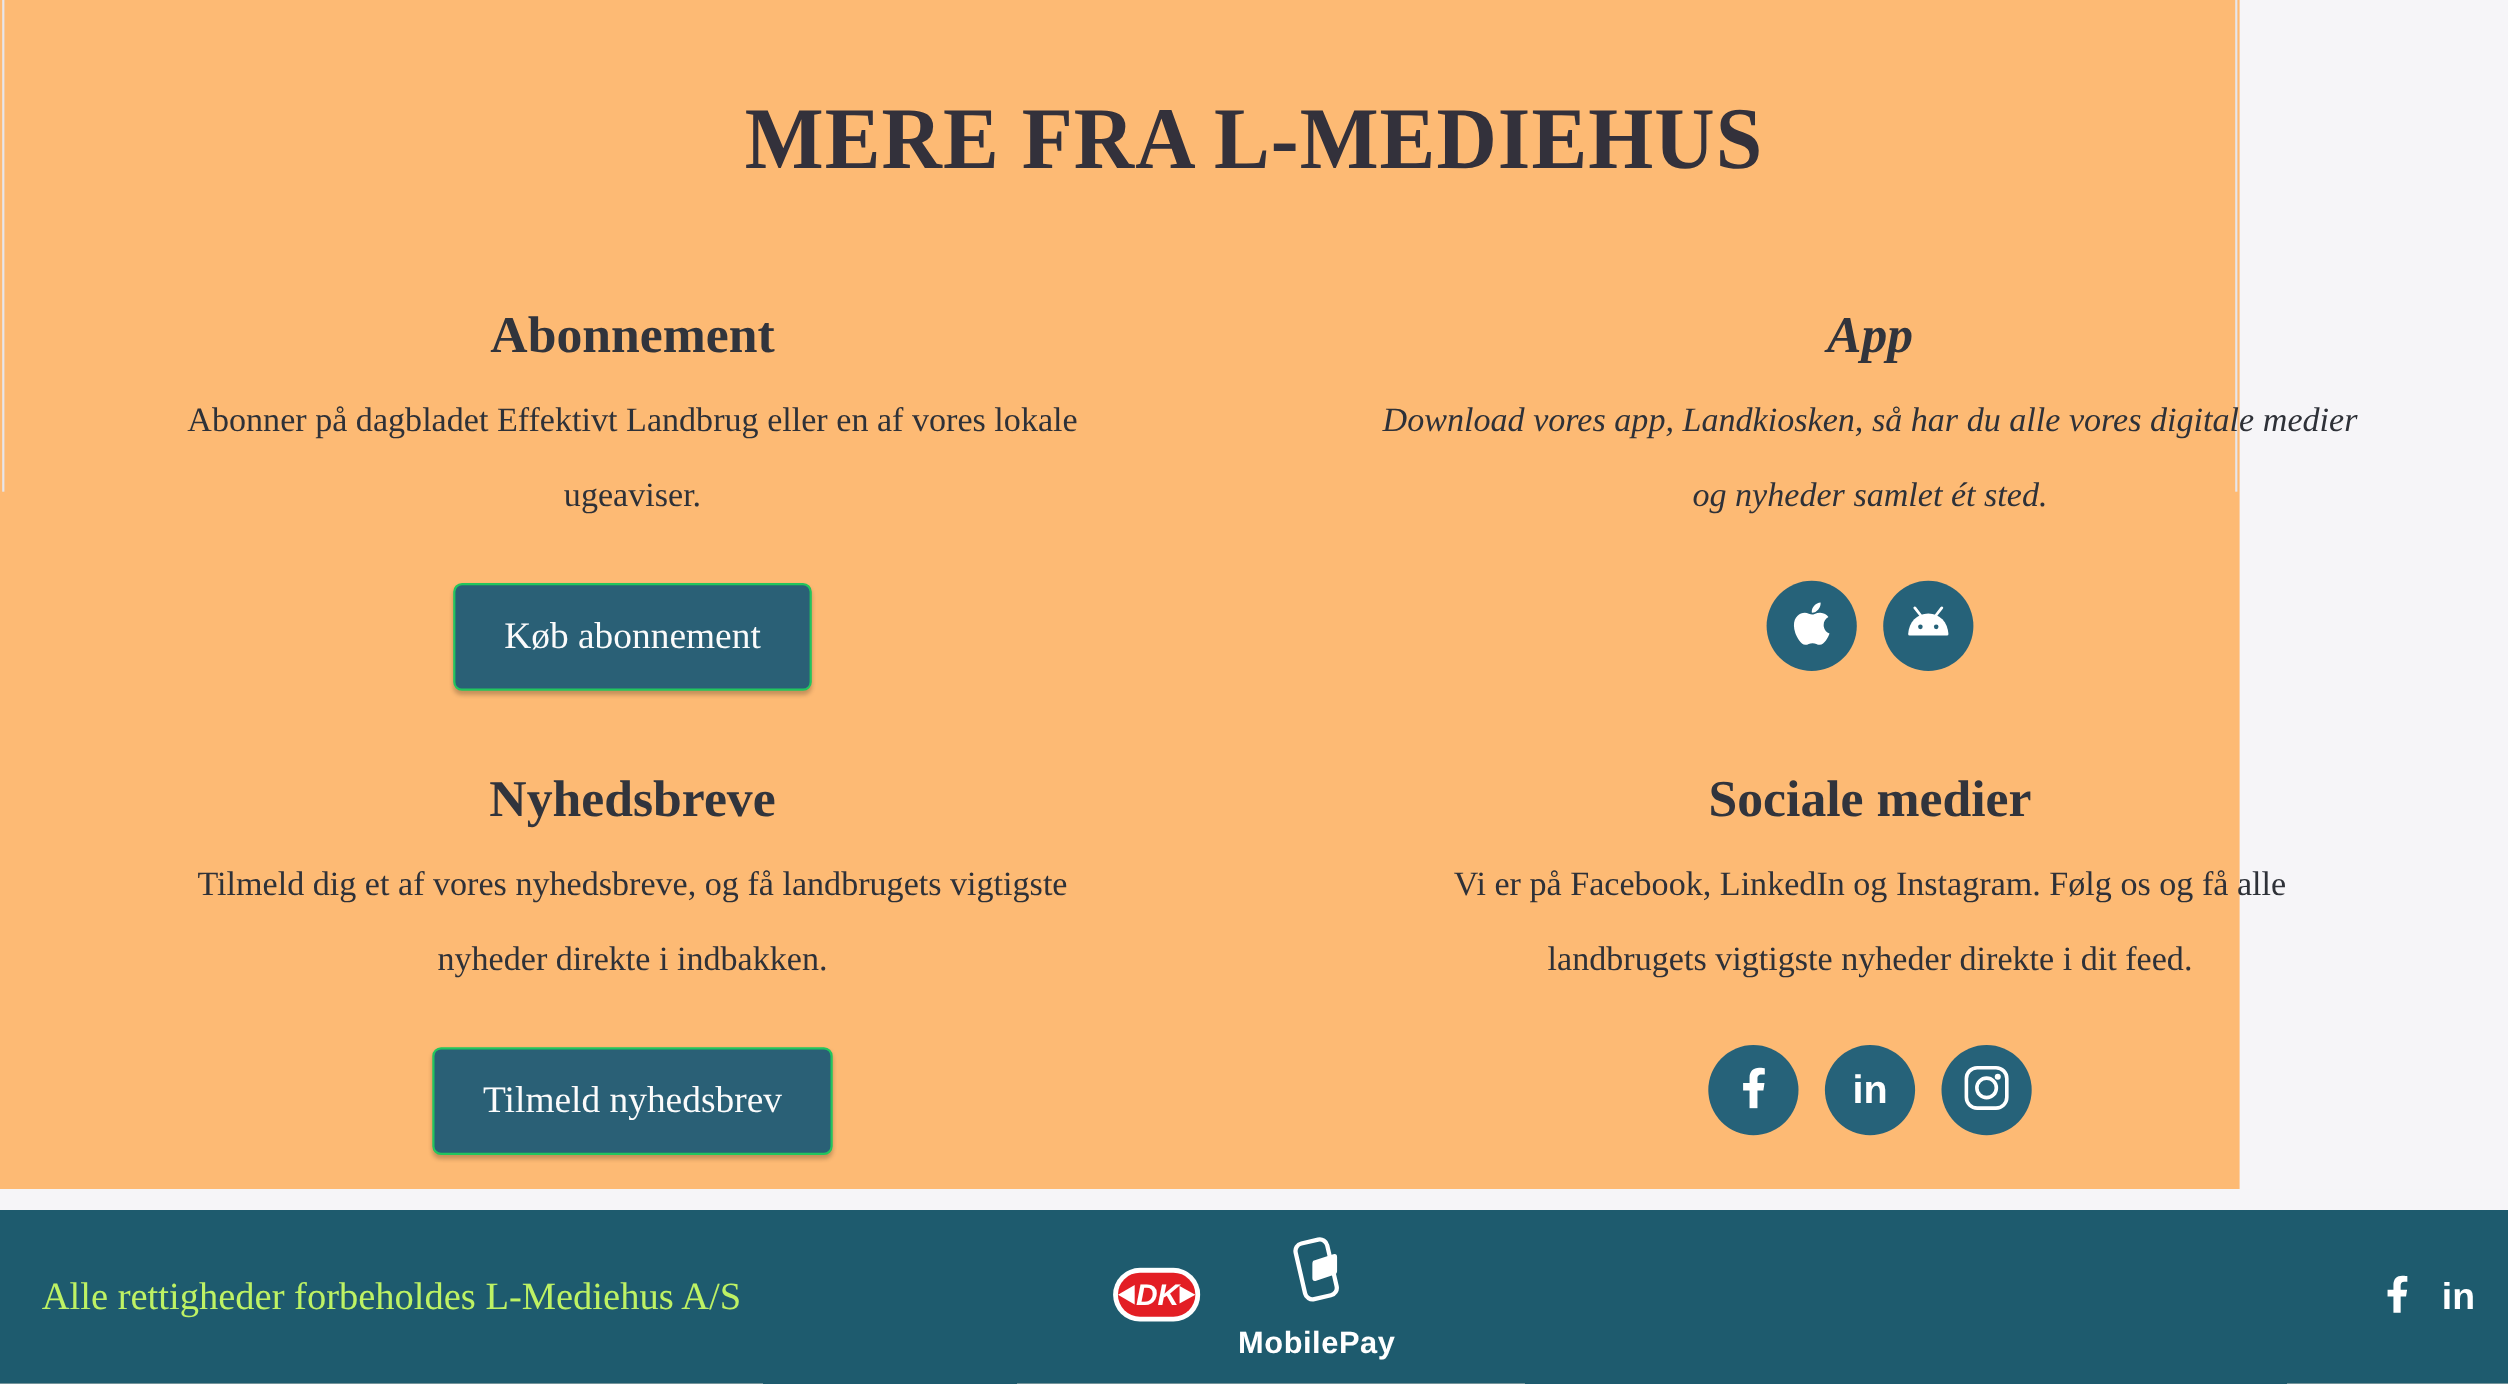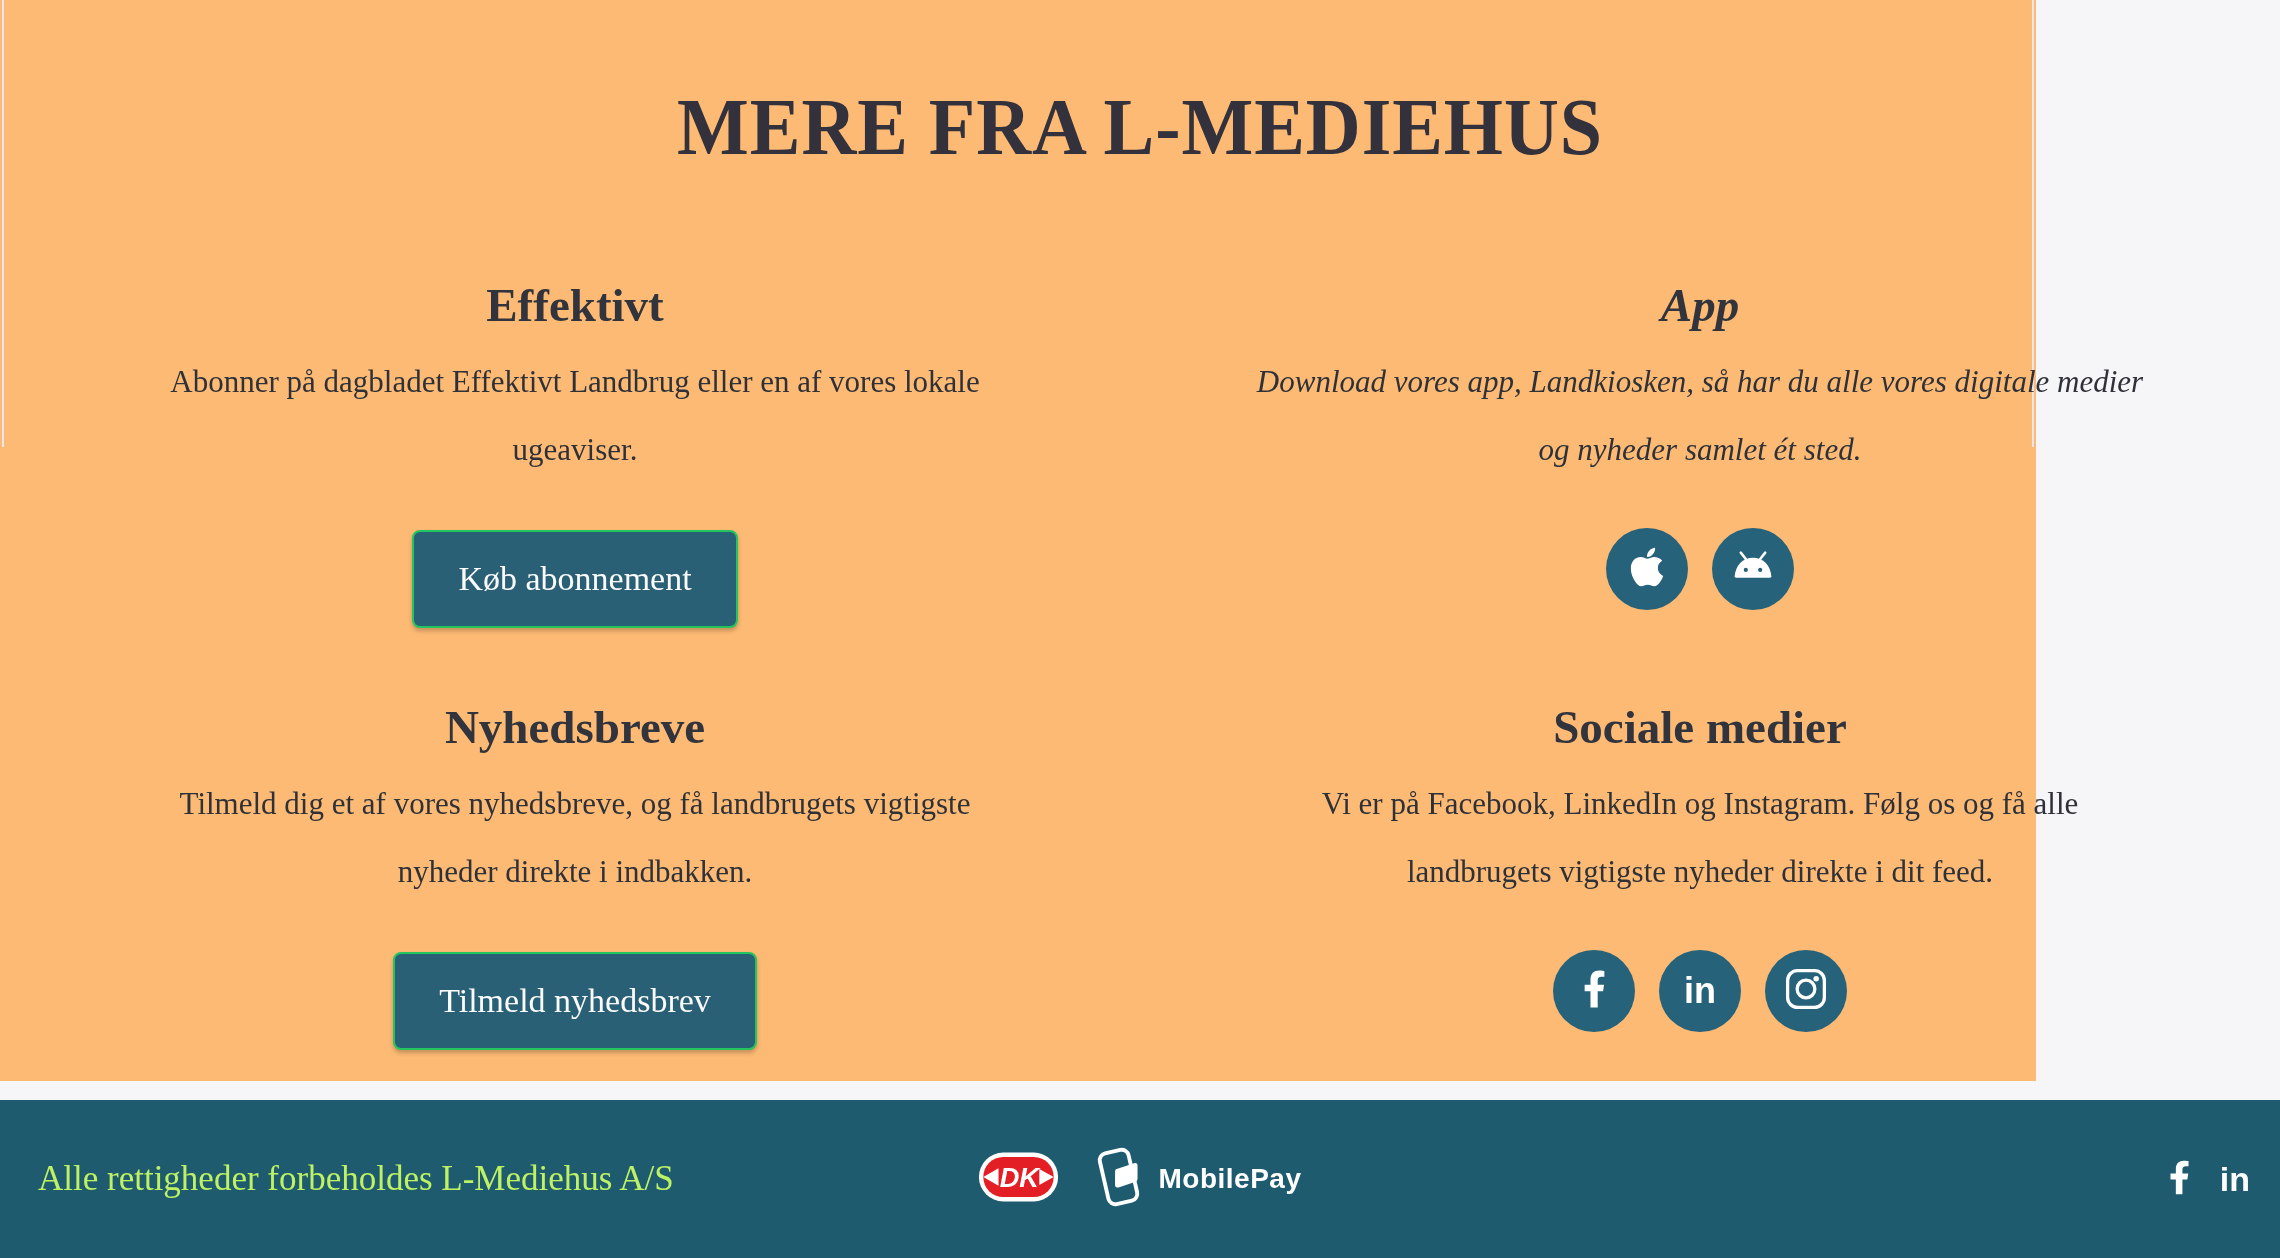--- a/index.html
+++ b/index.html
@@ -82,21 +82,21 @@
   .footer .copyright {
     position:absolute; left:38px; top:0; height:158px;
     display:flex; align-items:center;
     color:#bef264; font-size:35px;
   }
   .pay-group {
     position:absolute; left:50%; top:0; height:158px;
     transform:translateX(-50%);
     display:flex; align-items:center; gap:34px;
   }
-  .mobilepay-wrap { display:flex; align-items:center; gap:14px; }
+  .mobilepay-wrap { display:flex; align-items:center; gap:14px;flex-direction:column; }
   .mobilepay-label {
     color:#ffffff; font-family:"Liberation Sans", sans-serif;
     font-weight:bold; font-size:28px; letter-spacing:0.5px;
   }
   .footer-social {
     position:absolute; right:30px; top:0; height:158px;
     display:flex; align-items:center; gap:30px;
   }
   .footer-social .in-glyph {
     color:#ffffff; font-family:"Liberation Sans", sans-serif;
@@ -107,21 +107,21 @@
 </head>
 <body>
 
 <div class="content">
   <div class="hairline left"></div>
   <div class="hairline right"></div>
 
   <h1 class="page-title">MERE FRA L-MEDIEHUS</h1>
 
   <div class="section sec-abonnement">
-    <h2>Effektivt</h2>
+    <h2>Abonnement</h2>
     <p>Abonner på dagbladet Effektivt Landbrug eller en af vores lokale ugeaviser.</p>
     <button class="btn">Køb abonnement</button>
   </div>
 
   <div class="section sec-app">
     <h2>App</h2>
     <p>Download vores app, Landkiosken, så har du alle vores digitale medier og nyheder samlet ét sted.</p>
     <div class="icon-row">
       <div class="circle">
         <span>

